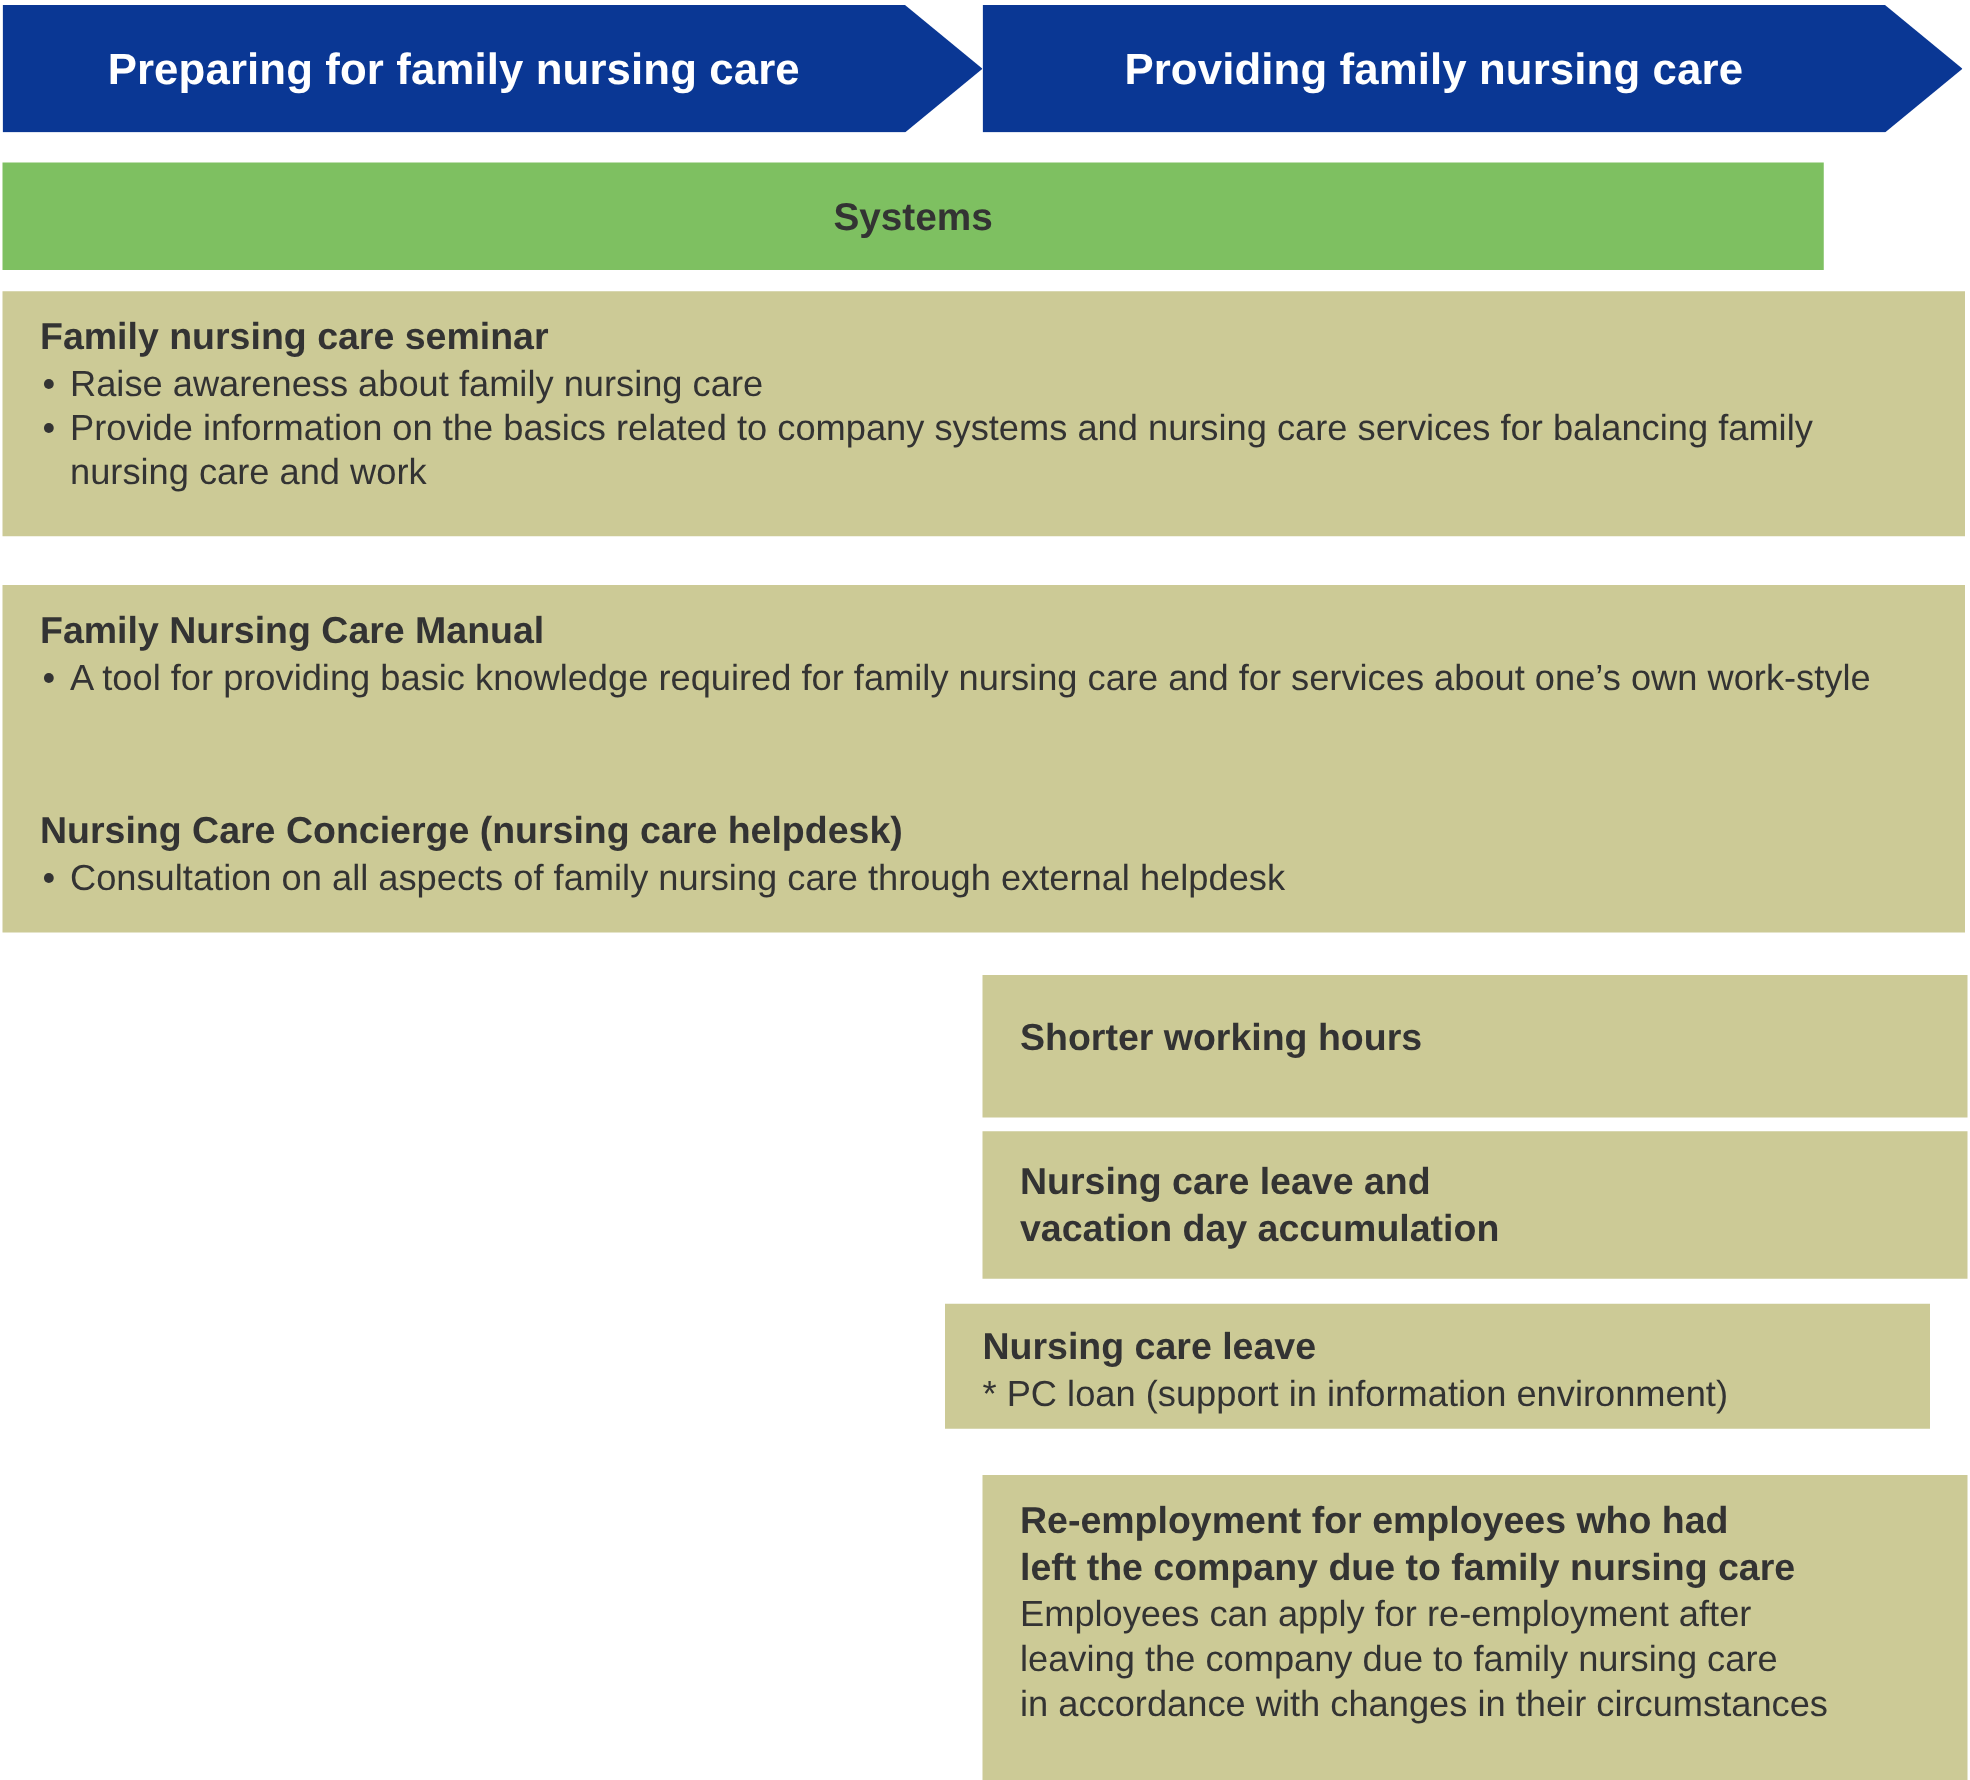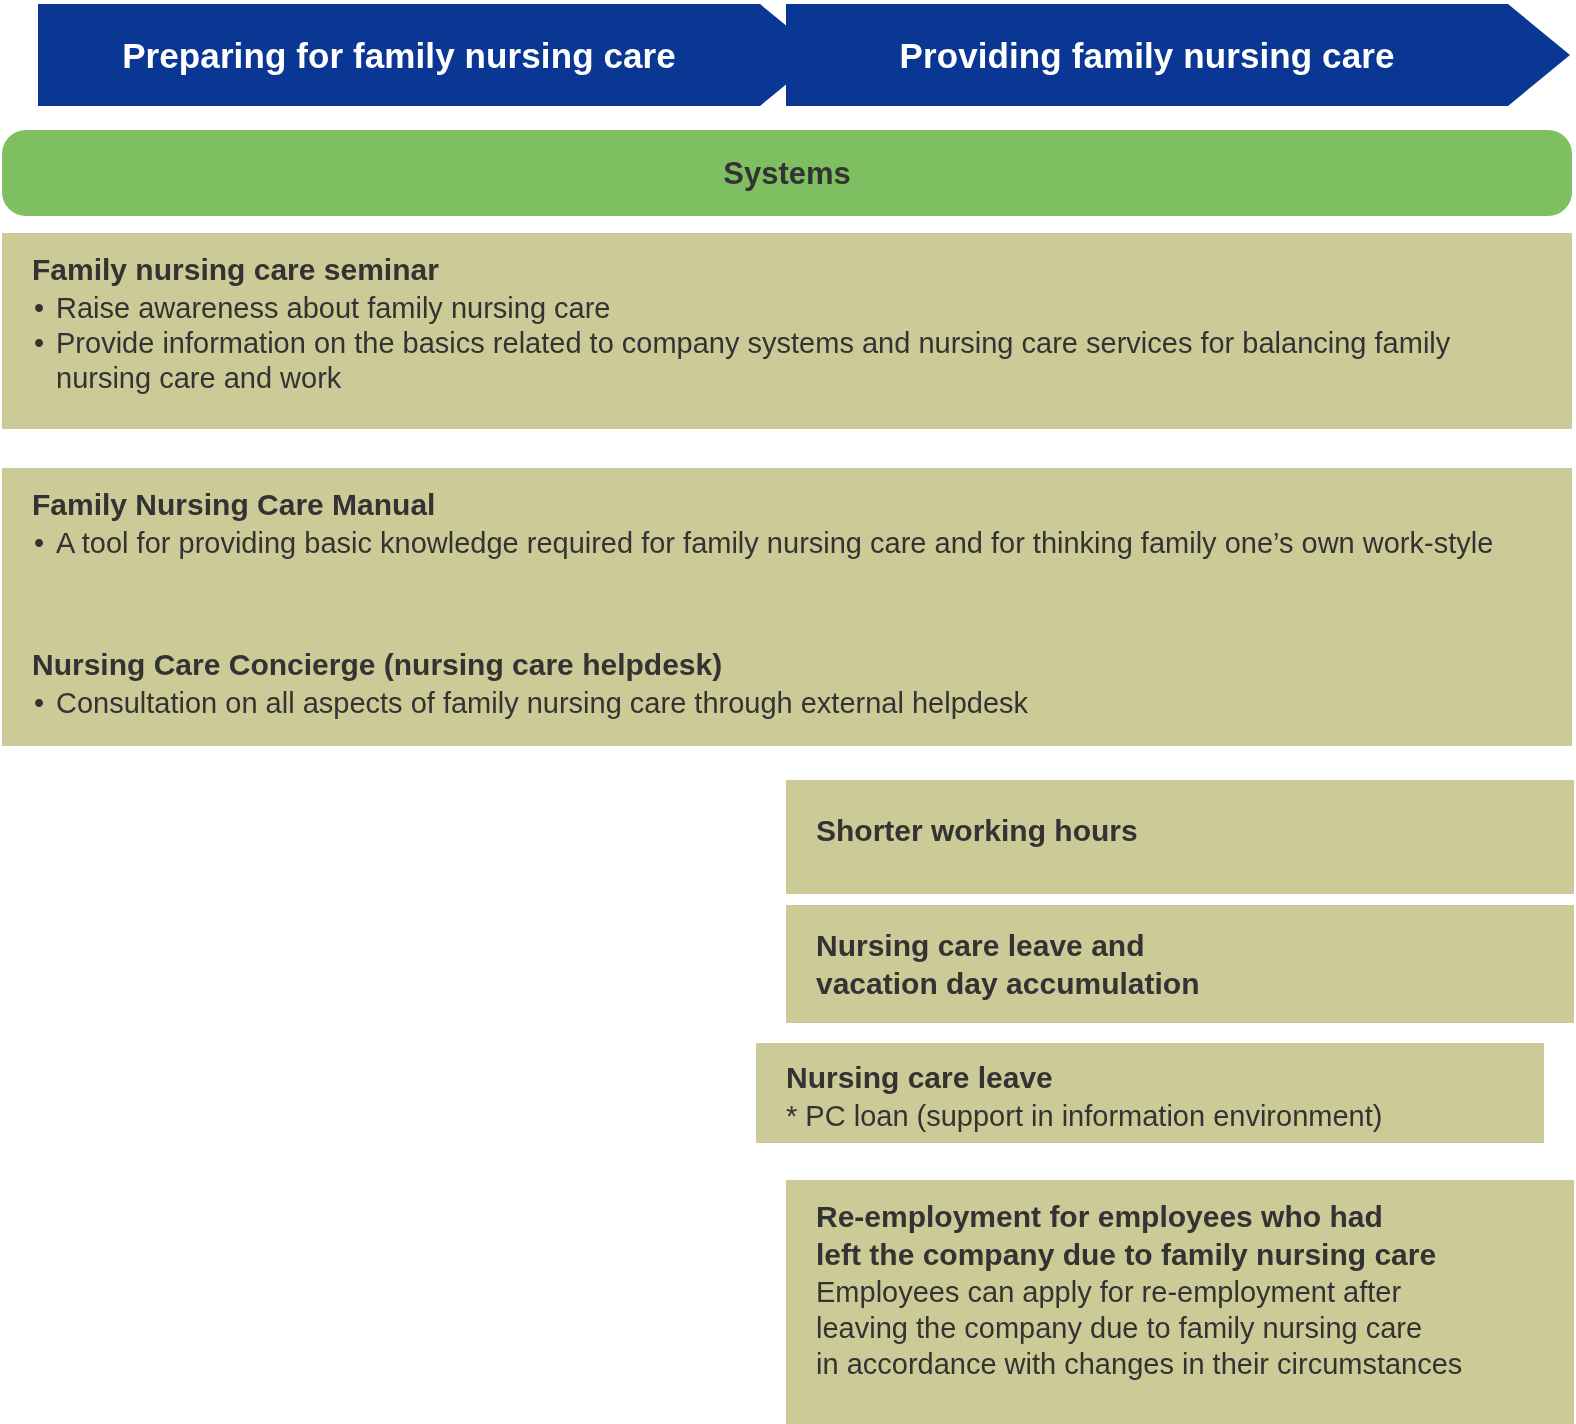--- a/index.html
+++ b/index.html
@@ -39,41 +39,39 @@
     font-weight: bold;
     letter-spacing: 0.1px;
     white-space: nowrap;
     line-height: 1;
   }
   #phase-1 {
     left: 2px;
     width: 784px;
     padding-right: 62px;
     clip-path: polygon(0 0, calc(100% - 62px) 0, 100% 50%, calc(100% - 62px) 100%, 0 100%);
-    margin-left: 36px;
   }
   #phase-2 {
     left: 786px;
     width: 784px;
     padding-right: 62px;
     clip-path: polygon(0 0, calc(100% - 62px) 0, 100% 50%, calc(100% - 62px) 100%, 0 100%);
   }
 
   
   .systems-band {
     position: absolute;
     left: 2px;
     top: 130px;
-    width: 1570px;
+    width: 1457px;
     height: 86px;
     background: #7ec061;
     display: flex;
     align-items: center;
     justify-content: center;
-    border-radius: 24px;
   }
   .systems-band .systems-label {
     color: #333333;
     font-size: 31px;
     font-weight: bold;
     line-height: 1;
   }
 
   
   .card {
@@ -164,21 +162,21 @@
       <span>Provide information on the basics related to company systems and nursing care services for balancing family nursing care and work</span>
     </li>
   </ul>
 </div>
 
 <div class="card" id="card-manual">
   <div class="card-title">Family Nursing Care Manual</div>
   <ul class="card-list">
     <li>
       <span class="bullet">•</span>
-      <span>A tool for providing basic knowledge required for family nursing care and for thinking family one’s own work-style</span>
+      <span>A tool for providing basic knowledge required for family nursing care and for services about one’s own work-style</span>
     </li>
   </ul>
 </div>
 
 <div class="card" id="card-concierge">
   <div class="card-title">Nursing Care Concierge (nursing care helpdesk)</div>
   <ul class="card-list">
     <li>
       <span class="bullet">•</span>
       <span>Consultation on all aspects of family nursing  care through external helpdesk</span>

